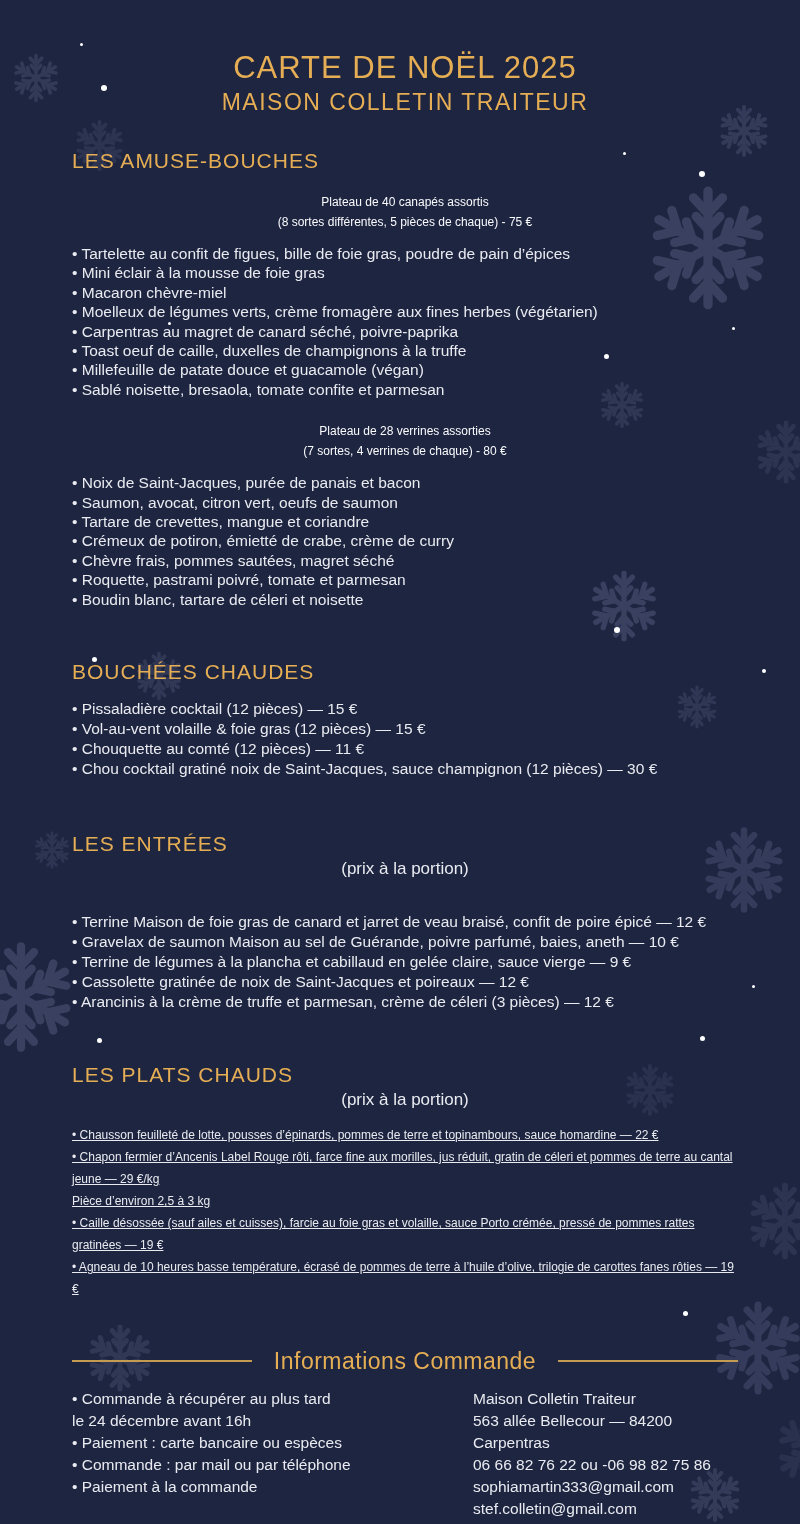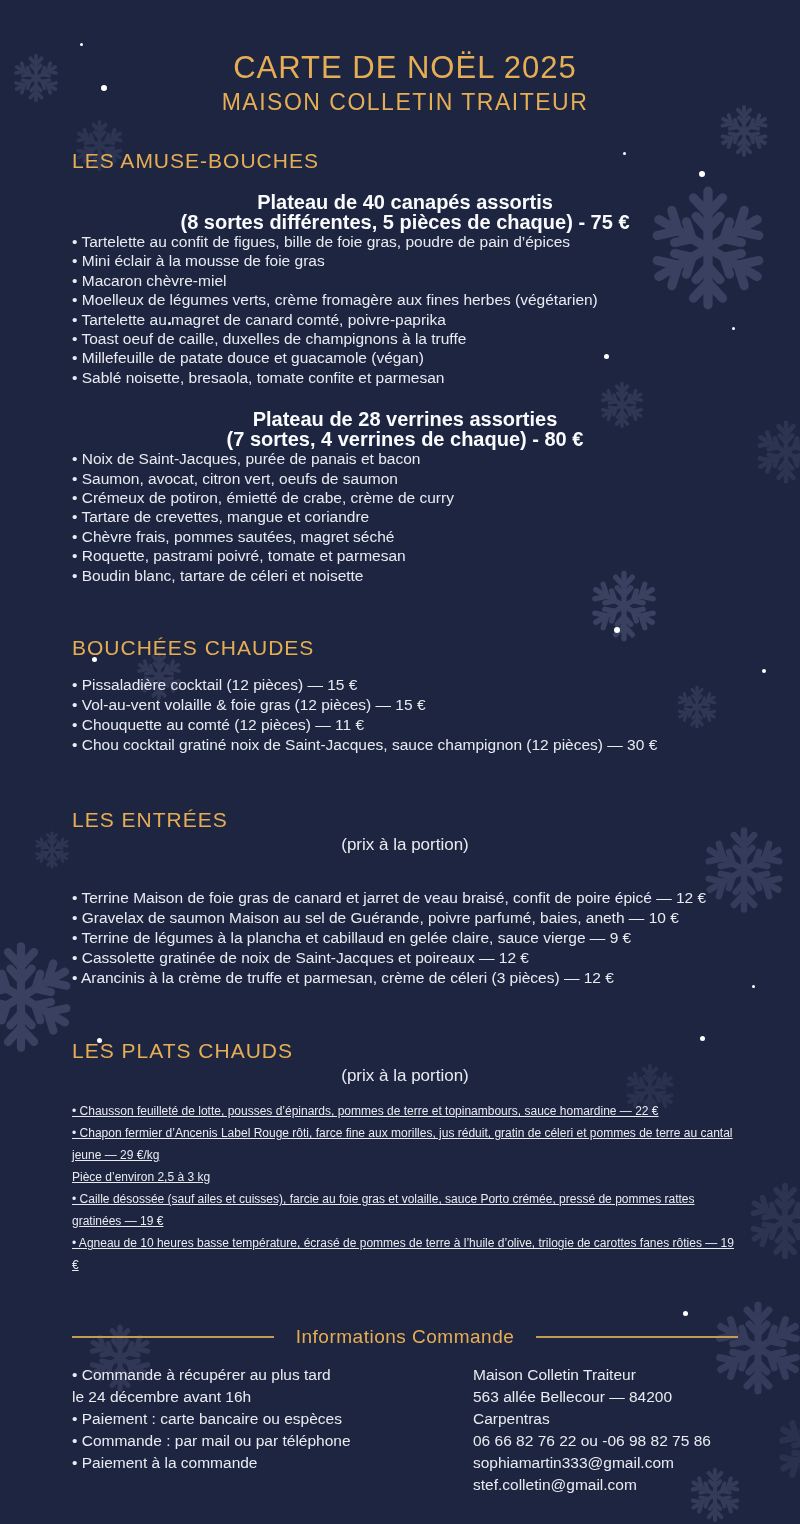--- a/index.html
+++ b/index.html
@@ -33,38 +33,38 @@
     font-size:21px; line-height:26px;
     font-weight:400; letter-spacing:1px;
   }
   .section-note {
     text-align:center; font-size:17px; line-height:20px; margin-top:2px;
     color:var(--text, #E9EBF0);
   }
   .group { margin-top:22px; }
   .group:first-of-type { margin-top:18px; }
   .group-title {
-    text-align:center; font-size:20px; line-height:20px; font-weight:700;
+    text-align:center; font-size:12px; line-height:20px; font-weight:400;
     color:var(--heading_white, #FAFBFD);
   }
-  .item-list { list-style:none; }
+  .item-list { list-style:none; margin-top:12px; }
   .menu-section:nth-of-type(2) .item-list { margin-top:14px; }
   .menu-section:nth-of-type(3) .item-list { margin-top:33px; }
   .menu-section:nth-of-type(4) .item-list { margin-top:14px; }
   .menu-item { font-size:15.5px; line-height:19.4px; }
   .menu-section:nth-of-type(2) .menu-item,
   .menu-section:nth-of-type(3) .menu-item { line-height:20px; }
   .menu-section:nth-of-type(4) .menu-item { font-size:12px; line-height:22px;text-decoration:underline; }
 
   
   .footer { margin-top:48px; }
   .footer-heading-row { display:flex; align-items:center; }
   .gold-line { flex:1; height:2px; background:var(--divider_gold, #C39B51); }
   .footer-heading {
-    font-size:19px; line-height:26px; font-weight:400;
+    font-size:23px; line-height:26px; font-weight:400;
     letter-spacing:0.5px; padding:0 22px;
   }
   .footer-cols { display:flex; margin-top:14px; }
   .footer-left { list-style:none; width:352px; flex:none; }
   .footer-item { font-size:15.5px; line-height:22px; white-space:pre-line; }
   .footer-right { margin-left:49px; }
   .footer-line { font-size:15.5px; line-height:22px; }
 </style>
 </head>
 <body>
@@ -169,34 +169,34 @@
       <section class="menu-section">
         <h2 class="section-heading gold">LES AMUSE-BOUCHES</h2>
         <div class="group">
           <p class="group-title">Plateau de 40 canapés assortis</p>
           <p class="group-title">(8 sortes différentes, 5 pièces de chaque) - 75 €</p>
           <ul class="item-list">
             <li class="menu-item">• Tartelette au confit de figues, bille de foie gras, poudre de pain d’épices</li>
             <li class="menu-item">• Mini éclair à la mousse de foie gras</li>
             <li class="menu-item">• Macaron chèvre-miel</li>
             <li class="menu-item">• Moelleux de légumes verts, crème fromagère aux fines herbes (végétarien)</li>
-            <li class="menu-item">• Tartelette au magret de canard comté, poivre-paprika</li>
+            <li class="menu-item">• Carpentras au magret de canard séché, poivre-paprika</li>
             <li class="menu-item">• Toast oeuf de caille, duxelles de champignons à la truffe</li>
             <li class="menu-item">• Millefeuille de patate douce et guacamole (végan)</li>
             <li class="menu-item">• Sablé noisette, bresaola, tomate confite et parmesan</li>
           </ul>
         </div>
         <div class="group">
           <p class="group-title">Plateau de 28 verrines assorties</p>
           <p class="group-title">(7 sortes, 4 verrines de chaque) - 80 €</p>
           <ul class="item-list">
             <li class="menu-item">• Noix de Saint-Jacques, purée de panais et bacon</li>
             <li class="menu-item">• Saumon, avocat, citron vert, oeufs de saumon</li>
+            <li class="menu-item">• Tartare de crevettes, mangue et coriandre</li>
             <li class="menu-item">• Crémeux de potiron, émietté de crabe, crème de curry</li>
-            <li class="menu-item">• Tartare de crevettes, mangue et coriandre</li>
             <li class="menu-item">• Chèvre frais, pommes sautées, magret séché</li>
             <li class="menu-item">• Roquette, pastrami poivré, tomate et parmesan</li>
             <li class="menu-item">• Boudin blanc, tartare de céleri et noisette</li>
           </ul>
         </div>
       </section>
       <section class="menu-section">
         <h2 class="section-heading gold">BOUCHÉES CHAUDES</h2>
         <ul class="item-list">
           <li class="menu-item">• Pissaladière cocktail (12 pièces) — 15 €</li>

